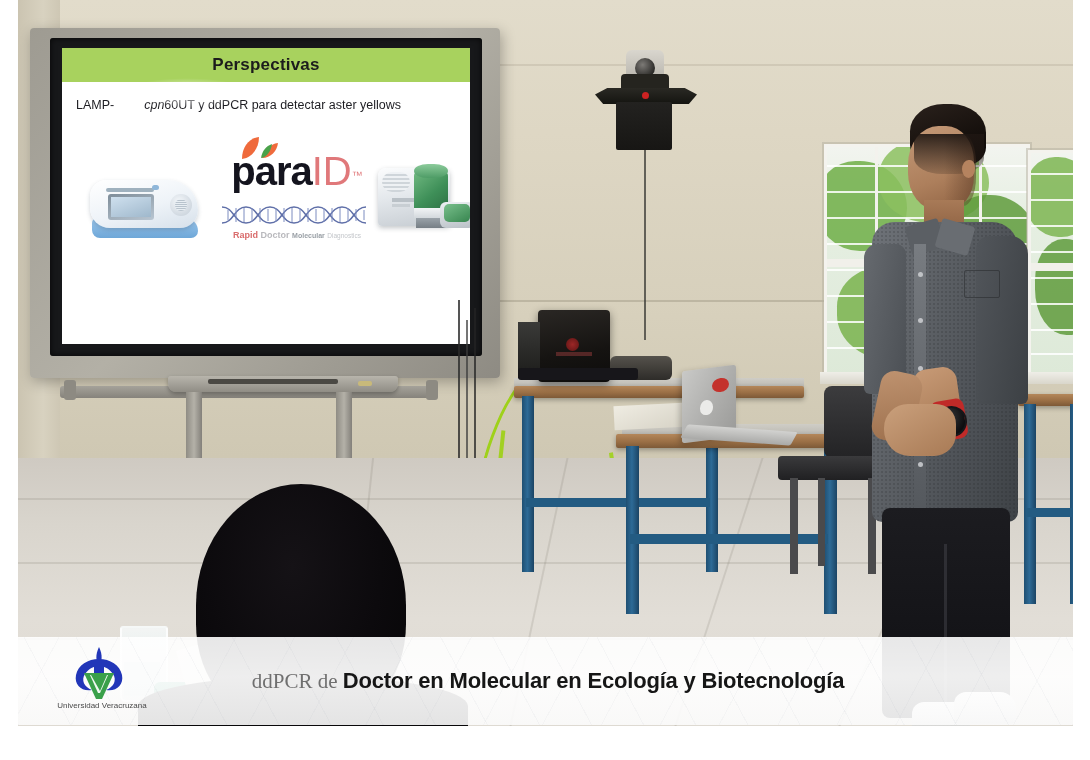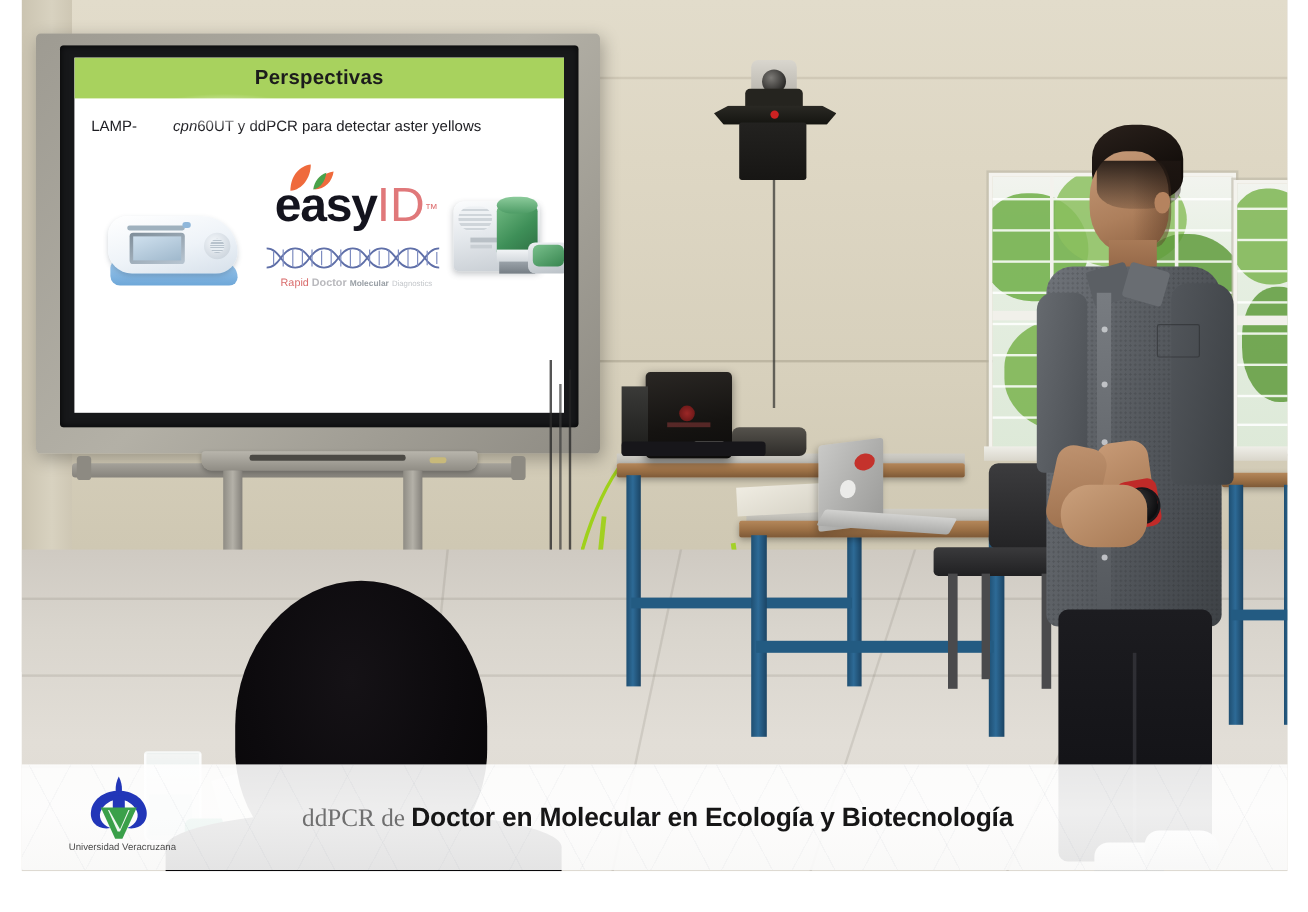--- a/index.html
+++ b/index.html
@@ -84,21 +84,21 @@
 
   
   .easyid{position:absolute;left:160px;top:104px;width:150px;text-align:center;}
   .easyid-word{font-size:40px;font-weight:700;color:#14141e;line-height:.95;
     letter-spacing:-1px;font-family:"Liberation Sans",sans-serif;display:inline-block;}
   .easyid-id{color:#e0787a;font-weight:400;letter-spacing:0px;}
   .tm{font-size:11px;vertical-align:super;color:#e0787a;}
   .leafmark{position:absolute;left:18px;top:-16px;width:40px;height:26px;}
   .helix{position:absolute;left:0;top:52px;width:150px;height:22px;}
   .tagline{position:absolute;left:0;top:78px;width:150px;font-size:9px;}
-  .tag-rapid{color:#d96c6c;font-weight:400;}
+  .tag-rapid{color:#d96c6c;font-weight:700;}
   .tag-mobile{color:#b9b9bd;font-weight:700;}
   .tag-mol{color:#9aa0a6;font-size:7px;font-weight:700;}
   .tag-diag{color:#c3c6ca;font-size:6.5px;}
 
   
   .dev-left{position:absolute;left:28px;top:124px;width:110px;height:70px;}
   .dev-right{position:absolute;left:316px;top:110px;width:96px;height:86px;}
 
   
   .stand-leg{position:absolute;background:linear-gradient(90deg,#8f8c84,#b4b1a8,#83807a);}
@@ -355,21 +355,21 @@
             <div style="position:absolute;left:85px;top:27px;width:12px;height:12px;border-radius:50%;background:repeating-linear-gradient(0deg,#b8c3cd 0 1px,#e8eef3 1px 2px);"></div>
             <div style="position:absolute;left:62px;top:13px;width:7px;height:5px;border-radius:3px;background:#8fb7da;"></div>
           </div>
 
           <div class="easyid">
             <svg class="leafmark" viewBox="0 0 40 26">
               <path d="M2 23 C2 10 10 2 19 1 C19 12 12 22 2 23 Z" fill="#ef6a3c"></path>
               <path d="M22 22 C24 14 30 8 38 7 C37 15 31 22 22 22 Z" fill="#ef6a3c"></path>
               <path d="M21 22 C22 15 26 10 32 8 C31 15 27 21 21 22 Z" fill="#4aa24a"></path>
             </svg>
-            <div><span class="easyid-word">easy</span><span class="easyid-word easyid-id">ID</span><span class="tm">™</span></div>
+            <div><span class="easyid-word">para</span><span class="easyid-word easyid-id">ID</span><span class="tm">™</span></div>
             <svg class="helix" viewBox="0 0 150 22" preserveAspectRatio="none">
               <path d="M0 3 C12 3 12 19 24 19 C36 19 36 3 48 3 C60 3 60 19 72 19 C84 19 84 3 96 3 C108 3 108 19 120 19 C132 19 132 3 144 3" fill="none" stroke="#5f6fa8" stroke-width="1.6"></path>
               <path d="M0 19 C12 19 12 3 24 3 C36 3 36 19 48 19 C60 19 60 3 72 3 C84 3 84 19 96 19 C108 19 108 3 120 3 C132 3 132 19 144 19" fill="none" stroke="#5f6fa8" stroke-width="1.6"></path>
               <g stroke="#7d8cc0" stroke-width="1">
                 <line x1="6" y1="6" x2="6" y2="16"></line>
                   <line x1="14" y1="4" x2="14" y2="18"></line>
                 <line x1="22" y1="4" x2="22" y2="18"></line>
                   <line x1="30" y1="4" x2="30" y2="18"></line>
                 <line x1="38" y1="4" x2="38" y2="18"></line>
                   <line x1="46" y1="5" x2="46" y2="17"></line>

